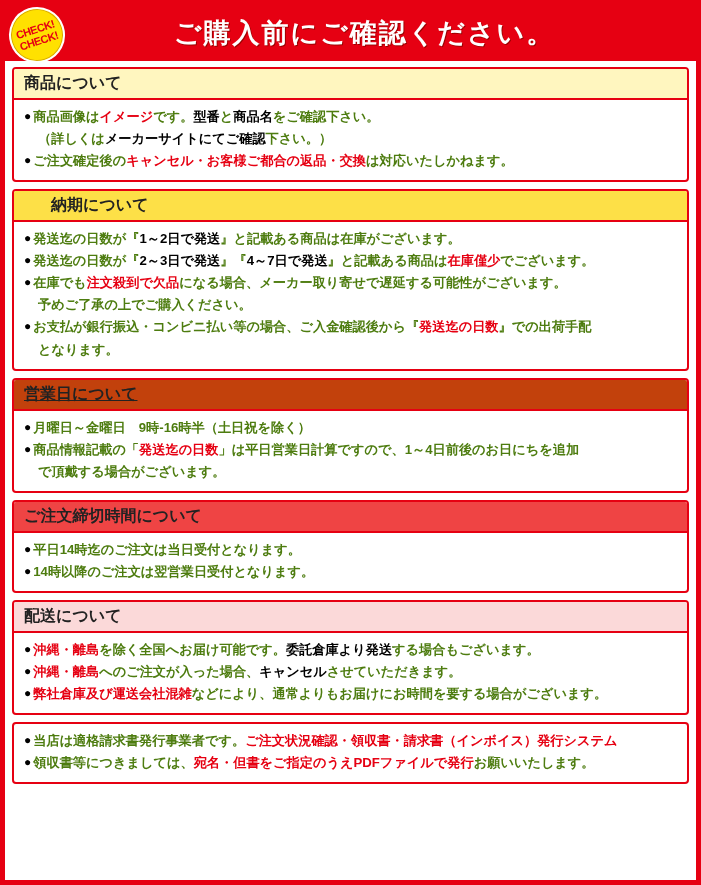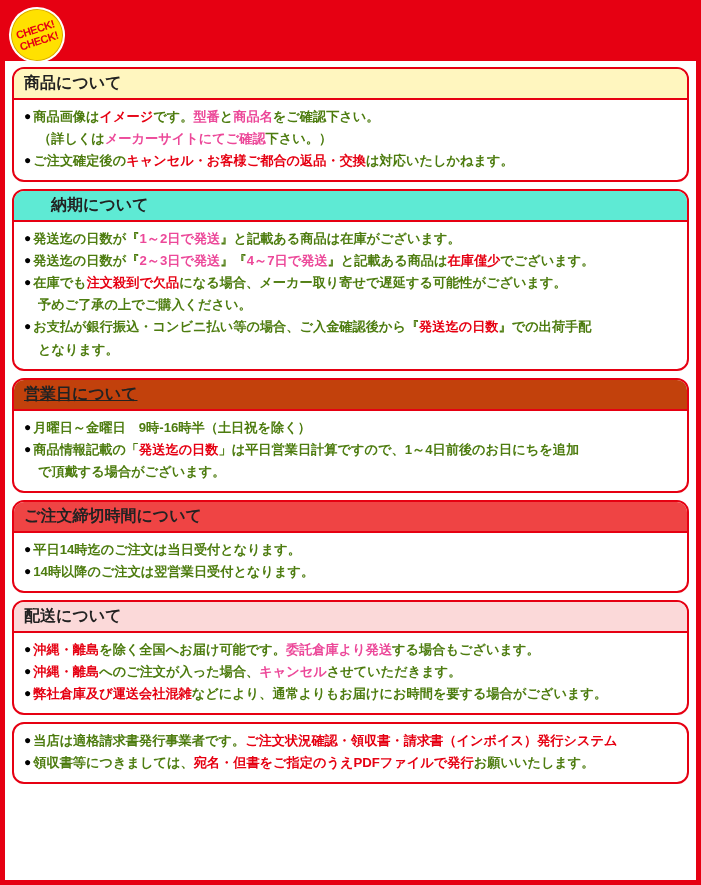--- a/index.html
+++ b/index.html
@@ -62,21 +62,21 @@
     padding-left: 28px;
     box-sizing: border-box;
     text-shadow: 1px 1px 0 #9a0000;
   }
   
   .body-wrap {
     padding: 6px 7px 4px 7px;
   }
   .section {
     border: 2px solid #e60012;
-    border-radius: 12px;
+    border-radius: 4px;
     margin-bottom: 7px;
     overflow: hidden;
     background: #ffffff;
   }
   .section-title {
     font-size: 16px;
     font-weight: bold;
     color: #222222;
     padding: 4px 10px 4px 10px;
     border-bottom: 2px solid #e60012;
@@ -99,41 +99,42 @@
     line-height: 1.6;
     padding-right: 2px;
   }
   .row-text {
     flex: 1 1 auto;
   }
   .row.noindent .row-text {
     padding-left: 14px;
   }
   .red { color: #e60012; font-weight: bold; }
-  .blue { color: #ec4899; font-weight: bold; }
+  .blue { color: #000000; font-weight: bold; }
   .blk { color: #4d7c0f; font-weight: bold; }
 
   
   .s-product .section-title { background: #fff6bf; }
-  .s-delivery .section-title { background: #5eead4; padding-left: 37px; }
+  .s-delivery .section-title { background: #fde047; padding-left: 37px; }
   .s-business .section-title { background: #c2410c; text-decoration: underline; }
   .s-cutoff .section-title { background: #ef4444; }
   .s-shipping .section-title { background: #fbd9d9; }
   .s-order .section-title { background: #fff6bf; }
 </style>
 </head>
 <body>
 
 <div class="page">
 
   <div class="header">
     <div class="check-badge">
       <span>CHECK!</span>
       <span>CHECK!</span>
     </div>
+    <div class="header-title">ご購入前にご確認ください。</div>
   </div>
 
   <div class="body-wrap">
 
   <div class="section s-product">
         <div class="section-title">商品について</div>
         <div class="section-body">
           <div class="row">
             <span class="bullet">●</span>
             <span class="row-text"><span class="blk">商品画像は</span><span class="red">イメージ</span><span class="blk">です。</span><span class="blue">型番</span><span class="blk">と</span><span class="blue">商品名</span><span class="blk">をご確認下さい。</span></span>

